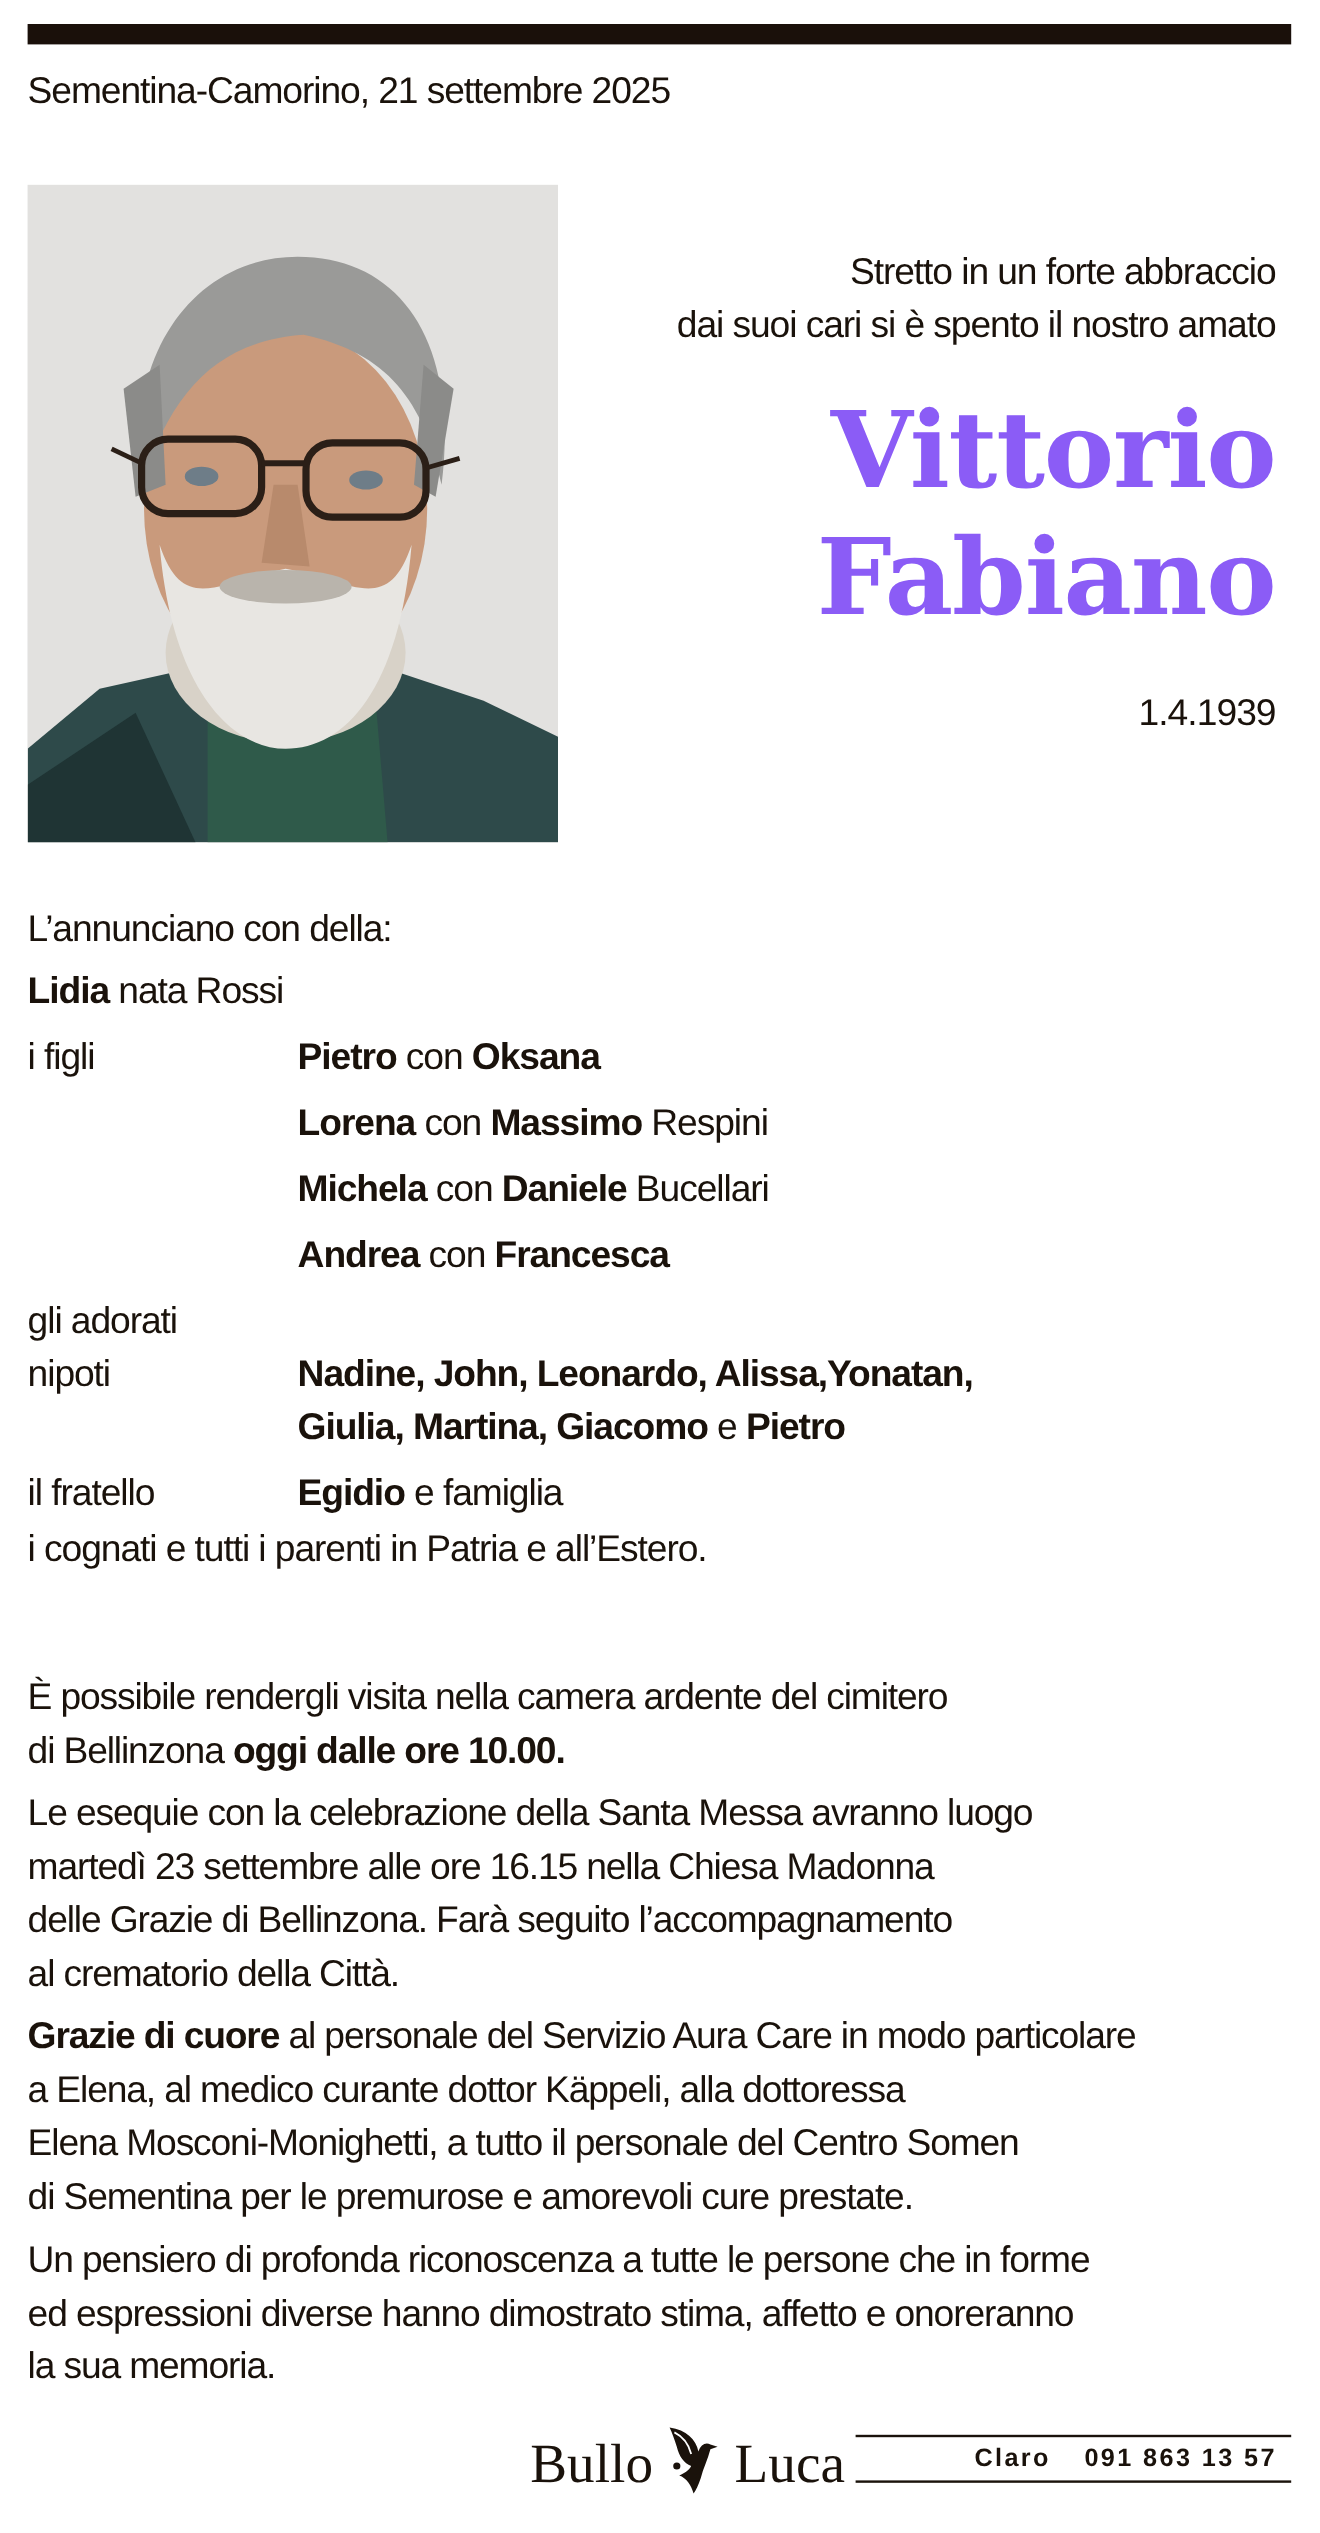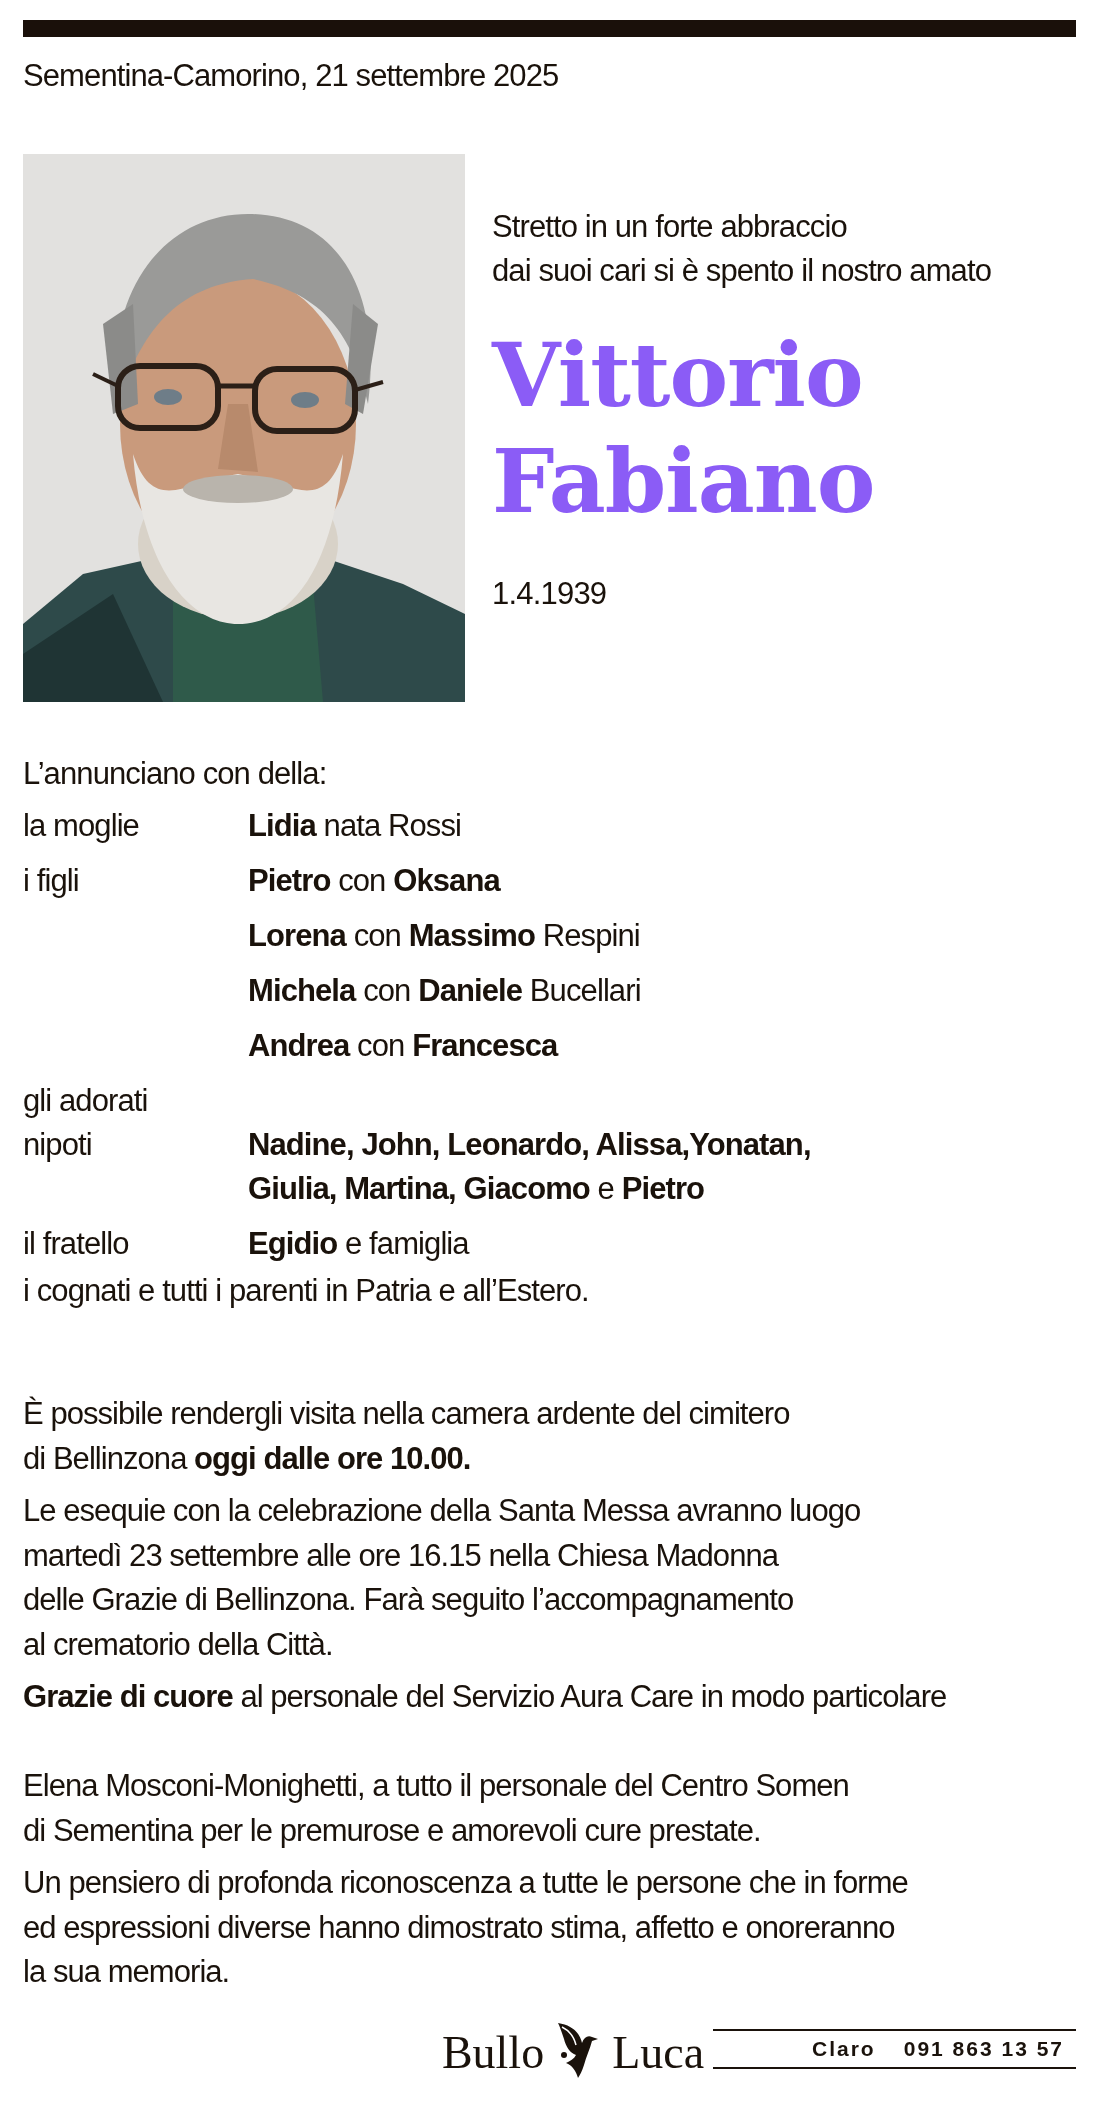--- a/index.html
+++ b/index.html
@@ -16,21 +16,21 @@
       position: absolute; left: 23px; top: 58px;
       font-size: 31px; letter-spacing: -0.9px; white-space: nowrap;
     }
     .photo {
       position: absolute; left: 23px; top: 154px; width: 442px; height: 548px;
       overflow: hidden;
       background: linear-gradient(180deg, #e4e4e2 0%, #dedcda 60%, #d9d8d6 100%);
     }
     .photo svg { display: block; width: 100%; height: 100%; }
     .headline {
-      position: absolute; left: 492px; top: 205px; width: 596px; text-align: left;
+      position: absolute; left: 467px; top: 205px; width: 596px; text-align: right;
     }
     .intro {
       font-size: 31px; line-height: 44px; letter-spacing: -0.9px; white-space: nowrap;
     }
     .name {
       font-family: "DejaVu Serif", "Liberation Serif", serif; font-weight: bold;
       font-size: 88px; line-height: 106px; letter-spacing: -1px;
       margin-top: 29px; color: #8b5cf6;
     }
     .birth {
@@ -122,21 +122,20 @@
     <div>Vittorio</div>
     <div>Fabiano</div>
   </div>
   <div class="birth">1.4.1939</div>
 </div>
 
 <div class="family">
   <div class="announce">L’annunciano con della:</div>
 
   <div class="frow line44" style="height:55px;">
-    <span class="rel">la moglie</span>
     <span class="names"><b>Lidia</b><span> nata Rossi</span></span>
   </div>
 
   <div class="frow line44">
     <span class="rel">i figli</span>
     <span class="names">
       <div style="height:55px;"><b>Pietro</b><span> con </span><b>Oksana</b><span></span></div>
       <div style="height:55px;"><b>Lorena</b><span> con </span><b>Massimo</b><span> Respini</span></div>
       <div style="height:55px;"><b>Michela</b><span> con </span><b>Daniele</b><span> Bucellari</span></div>
       <div style="height:55px;"><b>Andrea</b><span> con </span><b>Francesca</b><span></span></div>
@@ -170,21 +169,21 @@
     <span>di Bellinzona </span><b>oggi dalle ore 10.00.</b>
   </p>
   <p>
     <span>Le esequie con la celebrazione della Santa Messa avranno luogo</span><br>
     <span>martedì 23 settembre alle ore 16.15 nella Chiesa Madonna</span><br>
     <span>delle Grazie di Bellinzona. Farà seguito l’accompagnamento</span><br>
     <span>al crematorio della Città.</span>
   </p>
   <p>
     <b>Grazie di cuore</b><span> al personale del Servizio Aura Care in modo particolare</span><br>
-    <br>
+    <span>a Elena, al medico curante dottor Käppeli, alla dottoressa</span><br>
     <span>Elena Mosconi-Monighetti, a tutto il personale del Centro Somen</span><br>
     <span>di Sementina per le premurose e amorevoli cure prestate.</span>
   </p>
   <p>
     <span>Un pensiero di profonda riconoscenza a tutte le persone che in forme</span><br>
     <span>ed espressioni diverse hanno dimostrato stima, affetto e onoreranno</span><br>
     <span>la sua memoria.</span>
   </p>
 </div>
 

